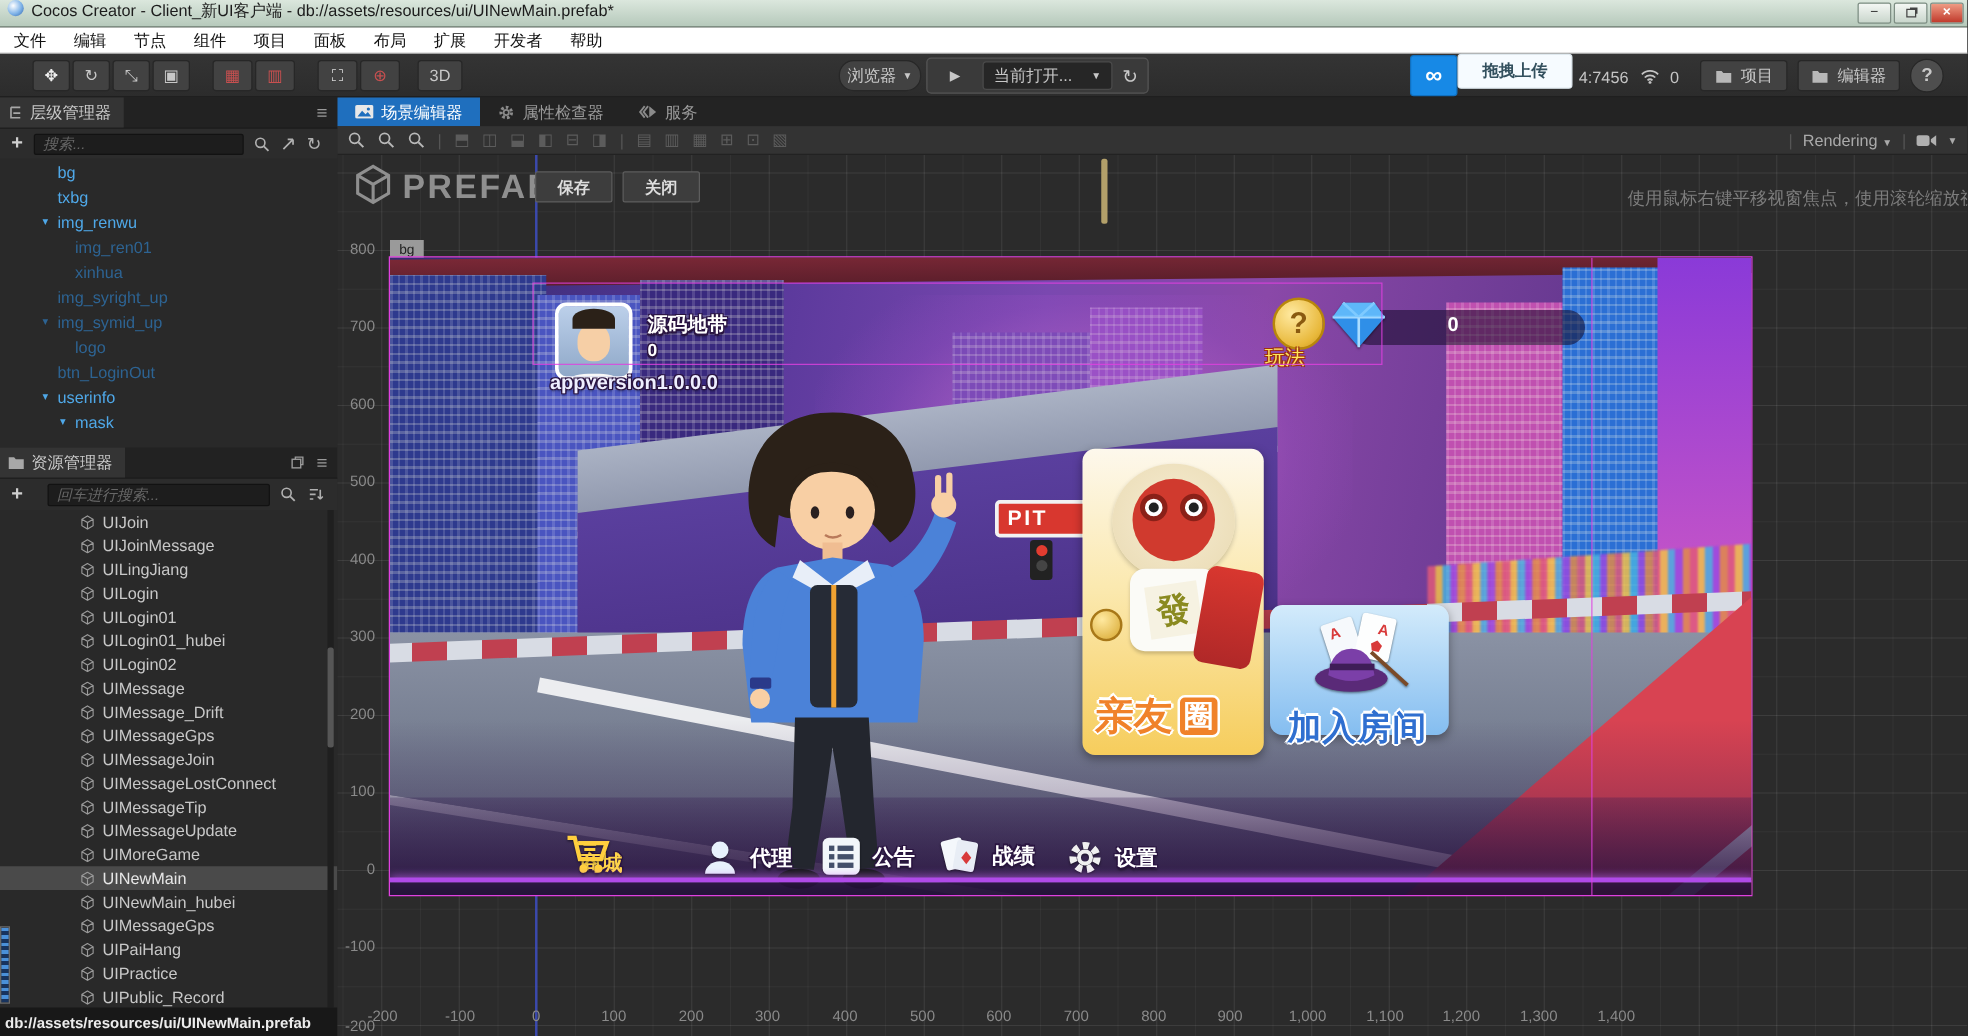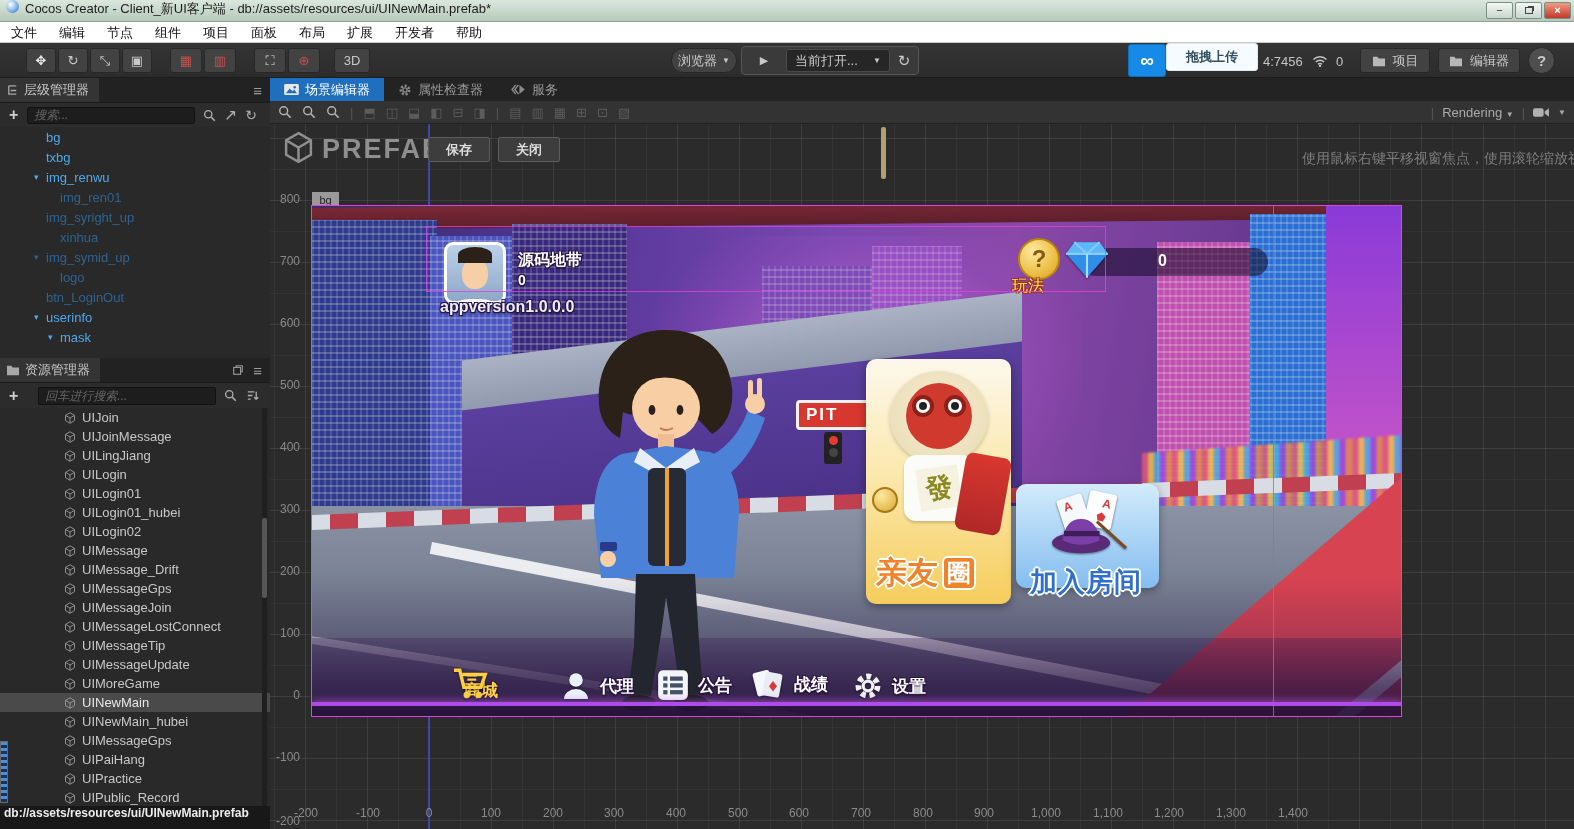--- a/index.html
+++ b/index.html
@@ -30,21 +30,21 @@
 .searchinput::placeholder{color:#666;font-style:italic}
 .treebody{background:#292929;overflow:hidden}
 .trow{height:20px;display:flex;align-items:center;font-size:13px;white-space:nowrap}
 .lv1{padding-left:34px}.lv2{padding-left:48px}
 .nbright{color:#4fa8e8}.ndim{color:#2d6392}
 .tarrow{font-size:9px;width:12px;display:inline-block}
 .noarrow{width:12px;display:inline-block}
 .arow{height:19px;display:flex;align-items:center;padding-left:64px;color:#c8c8c8;font-size:13px;gap:6px;white-space:nowrap}
 .arow .cube{color:#9a9a9a;flex:0 0 auto}
 .arow.sel{background:#4a4a4a;color:#e6e6e6}
-.statusbar{left:0;top:806px;width:270px;height:23px;background:#181818;color:#ececec;font-weight:bold;font-size:12px;display:flex;padding:0 4px;white-space:nowrap}
+.statusbar{left:0;top:806px;width:270px;height:23px;background:#181818;color:#ececec;font-weight:bold;font-size:12px;display:flex;align-items:center;padding:0 4px;white-space:nowrap}
 
 .tabsrow{left:270px;top:78px;width:1304px;height:23px;background:#232323;display:flex;align-items:flex-end}
 .stab{height:23px;display:flex;align-items:center;gap:6px;padding:0 14px;color:#9a9a9a;font-size:13px}
 .stab.active{background:#1f6fbe;color:#fff}
 .scenetb{left:270px;top:101px;width:1304px;height:23px;background:#333333;border-bottom:1px solid #222;display:flex;align-items:center;color:#9a9a9a;gap:10px;padding:0 8px;font-size:13px}
 .dimglyph{color:#5c5c5c;font-size:13px}
 .viewport{left:270px;top:124px;width:1304px;height:705px;background-color:#2b2b2b;background-image:
  linear-gradient(rgba(255,255,255,.05) 1px,transparent 1px),
  linear-gradient(90deg,rgba(255,255,255,.05) 1px,transparent 1px),
  linear-gradient(rgba(255,255,255,.04) 1px,transparent 1px),
@@ -288,27 +288,27 @@
       <span>txbg</span>
     </div>
   <div class="trow lv1 nbright">
       <span class="tarrow">▾</span>
       <span>img_renwu</span>
     </div>
   <div class="trow lv2 ndim">
       <span class="noarrow"></span>
       <span>img_ren01</span>
     </div>
+  <div class="trow lv2 ndim">
+      <span class="noarrow"></span>
+      <span>xinhua</span>
+    </div>
   <div class="trow lv1 ndim">
       <span class="noarrow"></span>
       <span>img_syright_up</span>
-    </div>
-  <div class="trow lv2 ndim">
-      <span class="noarrow"></span>
-      <span>xinhua</span>
     </div>
   <div class="trow lv1 ndim">
       <span class="tarrow" style="color:#2d6392">▾</span>
       <span>img_symid_up</span>
     </div>
   <div class="trow lv2 ndim">
       <span class="noarrow"></span>
       <span>logo</span>
     </div>
   <div class="trow lv1 ndim">

